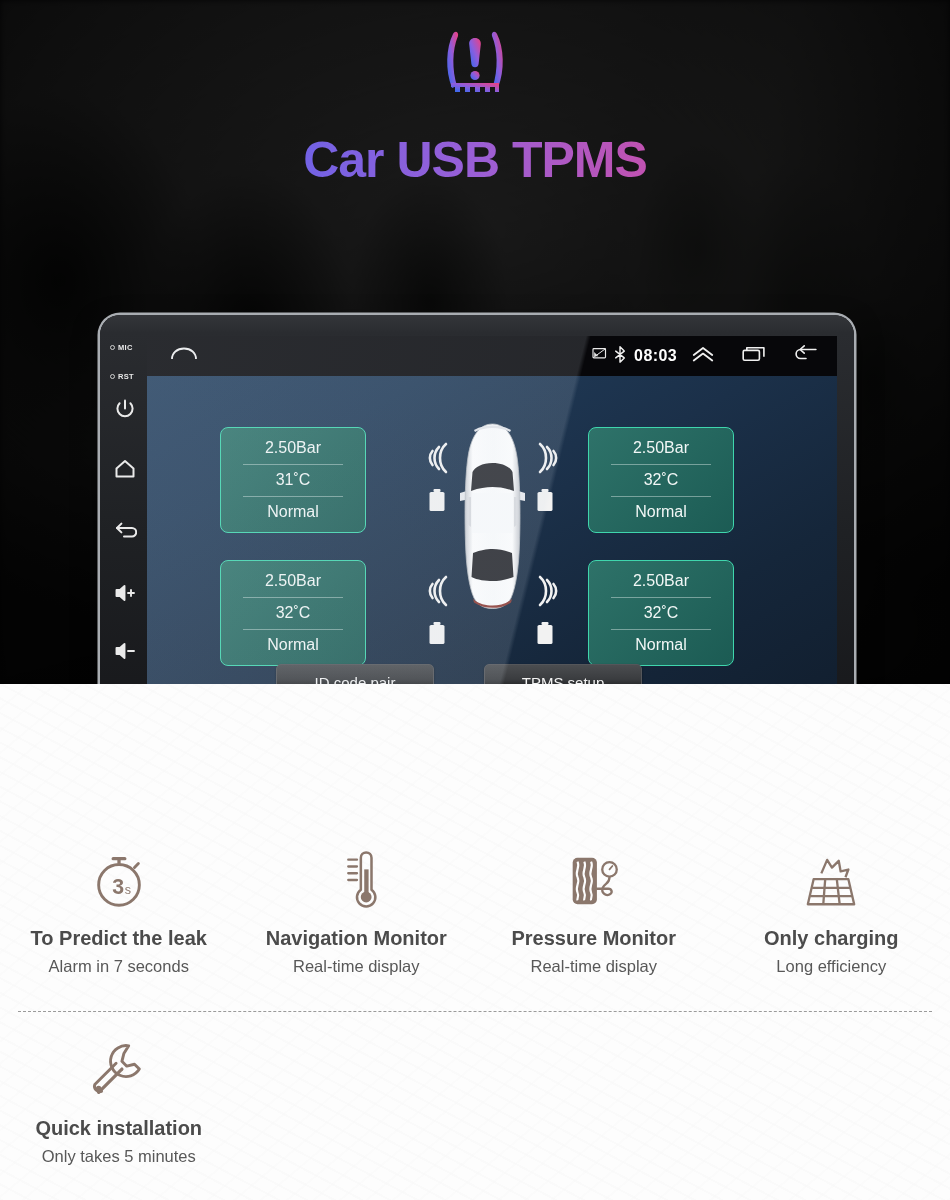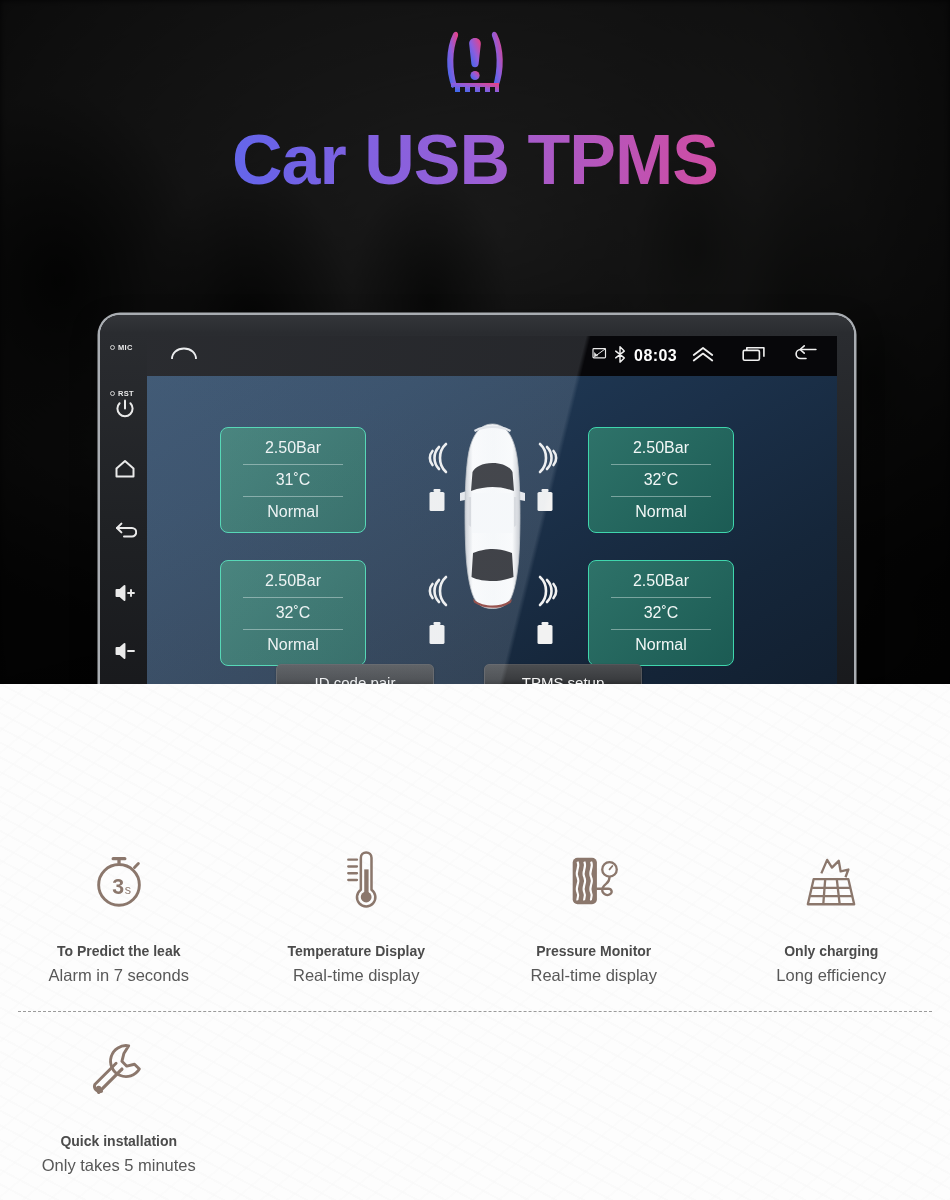--- a/index.html
+++ b/index.html
@@ -42,21 +42,21 @@
       radial-gradient(ellipse 700px 480px at 475px 230px, rgba(0,0,0,.55), rgba(0,0,0,.80) 70%, rgba(0,0,0,.92) 100%);
   }
 
   
   .tpms-glyph { position:absolute; left:441px; top:28px; width:68px; height:70px; }
 
   
   .headline {
     position:absolute; left:0; top:118px; width:950px;
     text-align:center;
-    font-size:70px; font-weight:bold; letter-spacing:-1px;
+    font-size:50px; font-weight:bold; letter-spacing:-1px;
     line-height:84px;
     background:linear-gradient(90deg,#3d7df5 0%,#6a63e8 28%,#9a5fd6 50%,#c94fa9 72%,#ef3f7e 100%);
     -webkit-background-clip:text; background-clip:text;
     -webkit-text-fill-color:transparent; color:transparent;
   }
   .subhead {
     position:absolute; left:0; top:208px; width:950px;
     text-align:center; font-size:29px; color:#dcdcdc; font-weight:300;
     letter-spacing:.2px;
   }
@@ -160,21 +160,21 @@
       repeating-linear-gradient(-40deg, rgba(160,160,160,.40) 0 2px, rgba(255,255,255,0) 2px 17px);
   }
   .frow { position:absolute; left:0; width:950px; display:flex; }
   .frow.r1 { top:162px; }
   .frow.r2 { top:352px; }
   .fcell {
     width:237.5px; display:flex; flex-direction:column; align-items:center;
   }
   .ficon { height:66px; display:flex; align-items:flex-end; justify-content:center; }
   .ftitle {
-    margin-top:31px; font-size:14px; font-weight:bold; color:#4b4b4b; white-space:nowrap;
+    margin-top:15px; font-size:20px; font-weight:bold; color:#4b4b4b; white-space:nowrap;
   }
   .fsub { margin-top:7px; font-size:16.5px; color:#585858; white-space:nowrap; }
 
   .divider {
     position:absolute; left:18px; top:327px; width:914px; height:0;
     border-top:1.4px dashed #9a9a9a;
   }
 </style>
 </head>
 <body>
@@ -202,21 +202,21 @@
 
   <div class="headline">Car USB TPMS</div>
 
   <div class="device">
 
     <div class="rail">
       <div class="lab" style="top:16px;">
         <i></i>
         <span>MIC</span>
       </div>
-      <div class="lab" style="top:62px;">
+      <div class="lab" style="top:45px;">
         <i></i>
         <span>RST</span>
       </div>
 
       <div class="ico" style="top:70px;">
         <svg viewBox="0 0 24 24" width="24" height="24" fill="none" stroke="#eaeaea" stroke-width="2" stroke-linecap="round">
           <path d="M12 3.5 L12 11.5"></path>
           <path d="M6.6 6.2 A7.6 7.6 0 1 0 17.4 6.2"></path>
         </svg>
       </div>
@@ -455,21 +455,21 @@
 
     <div class="fcell">
       <div class="ficon">
         <svg viewBox="0 0 48 64" width="48" height="62" fill="none" stroke="#8b776c" stroke-width="2.6">
           <path d="M29 8 a5.5 5.5 0 0 1 11 0 L40 41 a9.5 9.5 0 1 1 -11 0 Z"></path>
           <circle cx="34.5" cy="48.5" r="5.6" fill="#8b776c" stroke="none"></circle>
           <rect x="32.5" y="20" width="4.5" height="26" fill="#8b776c" stroke="none"></rect>
           <path d="M16 10 L25 10 M16 17 L25 17 M16 24 L25 24 M16 31 L25 31" stroke-width="2.4" stroke-linecap="round"></path>
         </svg>
       </div>
-      <div class="ftitle">Temperature Display</div>
+      <div class="ftitle">Navigation Monitor</div>
       <div class="fsub">Real-time display</div>
     </div>
 
     <div class="fcell">
       <div class="ficon">
         <svg viewBox="0 0 64 64" width="62" height="62" fill="none" stroke="#8b776c" stroke-width="2.4">
           <rect x="10" y="8" width="25" height="48" rx="5" fill="#8b776c" stroke="none"></rect>
           <path d="M15 12 C18 18 12 22 15 28 C18 34 12 38 15 44 C17 48 14 50 15 52" stroke="#fdfdfd" stroke-width="2.2" fill="none"></path>
           <path d="M22 12 C25 18 19 22 22 28 C25 34 19 38 22 44 C24 48 21 50 22 52" stroke="#fdfdfd" stroke-width="2.2" fill="none"></path>
           <path d="M29 12 C32 18 26 22 29 28 C32 34 26 38 29 44 C31 48 28 50 29 52" stroke="#fdfdfd" stroke-width="2.2" fill="none"></path>

